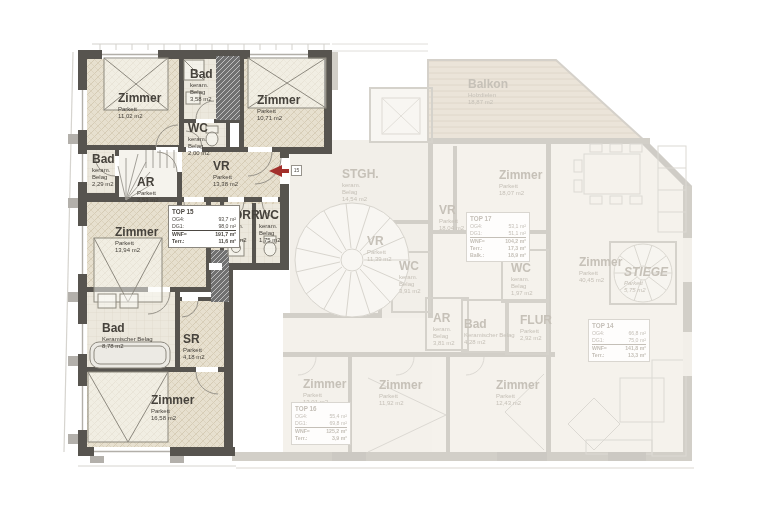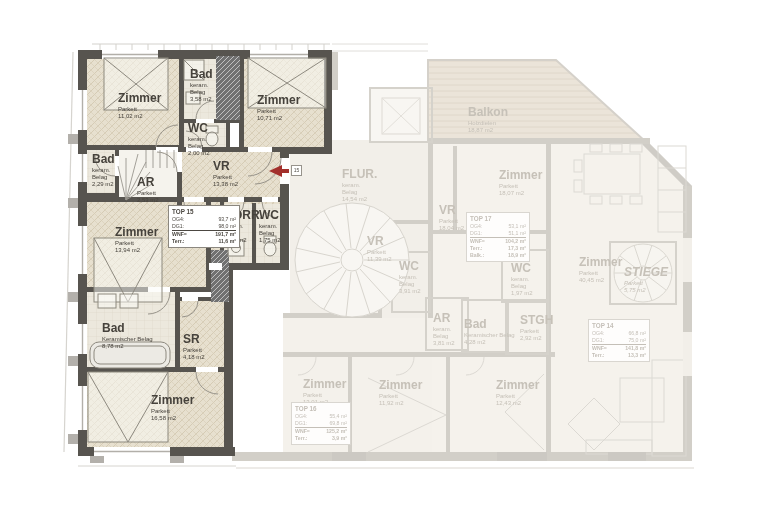--- a/index.html
+++ b/index.html
@@ -394,27 +394,27 @@
   <div class="r b">
         <span>Terr.:</span>
         <span>11,6 m²</span>
       </div>
 </div>
 
 <div class="arrow-left"></div>
 <div class="arrow-tail"></div>
 <div class="ent-num">15</div>
 
-<div class="rl fade" style="left:468px;top:78px;margin-top:28px;">
+<div class="rl fade" style="left:468px;top:78px;">
   <div class="n">Balkon</div>
   <div class="s">Holzdielen</div>
   <div class="s">18,87 m2</div>
 </div>
 <div class="rl fade nw" style="left:342px;top:168px;">
-  <div class="n">FLUR.</div>
+  <div class="n">STGH.</div>
   <div class="s">keram. Belag</div>
   <div class="s">14,54 m2</div>
 </div>
 <div class="rl fade" style="left:499px;top:169px;">
   <div class="n">Zimmer</div>
   <div class="s">Parkett</div>
   <div class="s">18,07 m2</div>
 </div>
 <div class="rl fade" style="left:439px;top:204px;">
   <div class="n">VR</div>
@@ -440,21 +440,21 @@
   <div class="n">AR</div>
   <div class="s">keram. Belag</div>
   <div class="s">3,81 m2</div>
 </div>
 <div class="rl fade wide" style="left:464px;top:318px;">
   <div class="n">Bad</div>
   <div class="s">Keramischer Belag</div>
   <div class="s">4,28 m2</div>
 </div>
 <div class="rl fade" style="left:520px;top:314px;">
-  <div class="n">STGH</div>
+  <div class="n">FLUR</div>
   <div class="s">Parkett</div>
   <div class="s">2,92 m2</div>
 </div>
 <div class="rl fade" style="left:579px;top:256px;">
   <div class="n">Zimmer</div>
   <div class="s">Parkett</div>
   <div class="s">40,45 m2</div>
 </div>
 <div class="rl fade" style="left:624px;top:266px;font-style:italic;">
   <div class="n">STIEGE</div>

